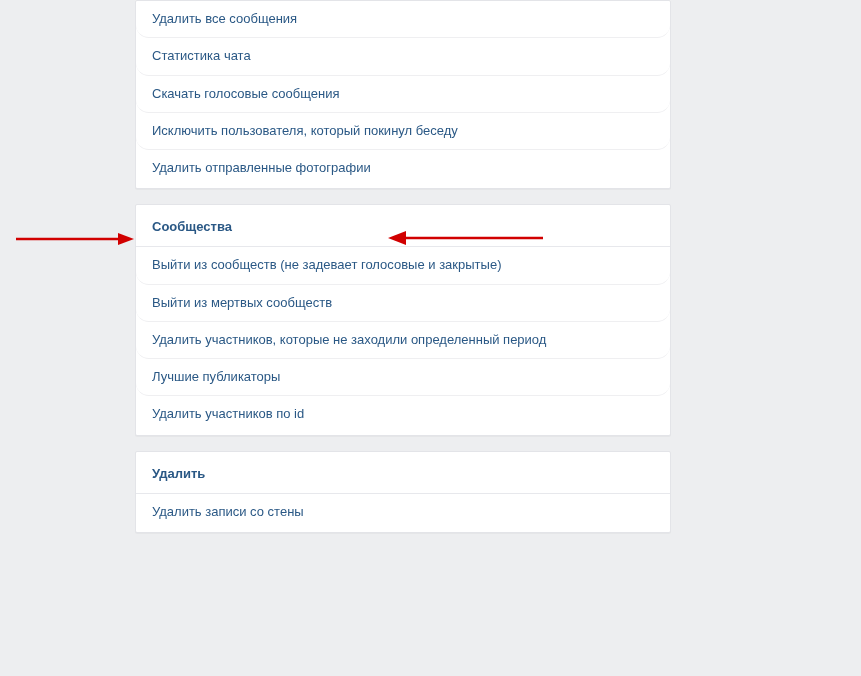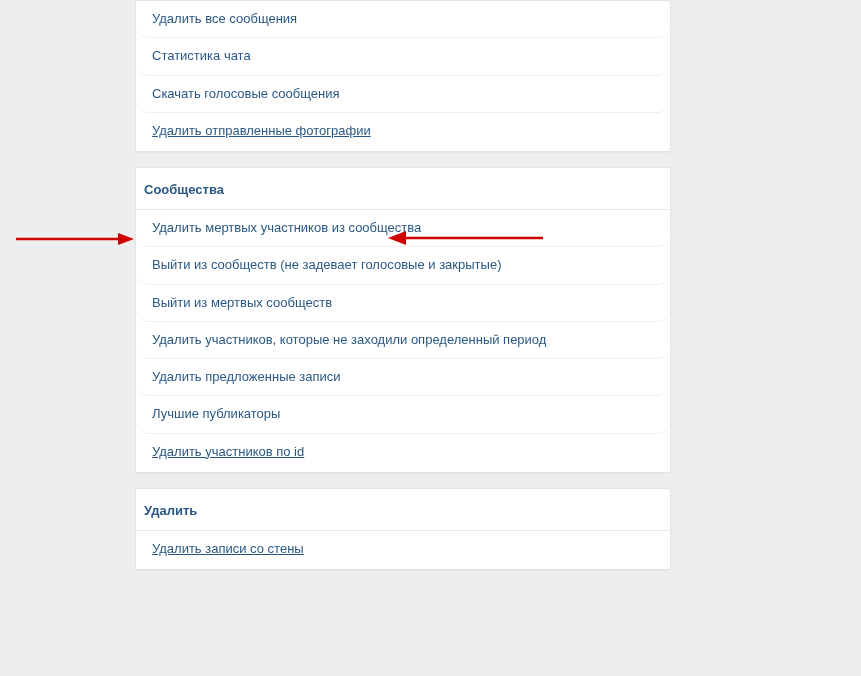--- a/index.html
+++ b/index.html
@@ -25,38 +25,37 @@
     border: 1px solid #e3e4e8;
     border-radius: 2px;
     box-shadow: 0 1px 0 rgba(0,0,0,0.03);
     margin-bottom: 15px;
     padding: 0 0 2px 0;
   }
   .panel.first {
     margin-top: 0;
   }
   .section-header {
-    padding: 14px 16px 12px 8px;
+    padding: 14px 16px 12px 16px;
     border-bottom: 1px solid #e7e8ec;
     font-weight: 700;
     color: #2a5885;
     font-size: 13px;
   }
   .item {
     padding: 10px 16px;
     border-bottom: 1px solid #efeff1;
     color: #2a5885;
     font-size: 13px;
     cursor: pointer;
     line-height: 1.25;
     border-radius: 13px;
   }
   .item:last-child {
     border-bottom: none;
-    text-decoration: underline;
   }
   
   .arrow-left {
     position: absolute;
     left: 16px;
     top: 231px;
     width: 118px;
     height: 16px;
     pointer-events: none;
   }
@@ -71,30 +70,29 @@
 </style>
 </head>
 <body>
 
 <div class="page">
 
   <div class="panel first">
     <div class="item">Удалить все сообщения</div>
     <div class="item">Статистика чата</div>
     <div class="item">Скачать голосовые сообщения</div>
+    <div class="item">Исключить пользователя, который покинул беседу</div>
     <div class="item">Удалить отправленные фотографии</div>
   </div>
 
   <div class="panel">
     <div class="section-header">Сообщества</div>
-    <div class="item">Удалить мертвых участников из сообщества</div>
     <div class="item">Выйти из сообществ (не задевает голосовые и закрытые)</div>
     <div class="item">Выйти из мертвых сообществ</div>
     <div class="item">Удалить участников, которые не заходили определенный период</div>
-    <div class="item">Удалить предложенные записи</div>
     <div class="item">Лучшие публикаторы</div>
     <div class="item">Удалить участников по id</div>
   </div>
 
   <div class="panel">
     <div class="section-header">Удалить</div>
     <div class="item">Удалить записи со стены</div>
 
   </div>
 

